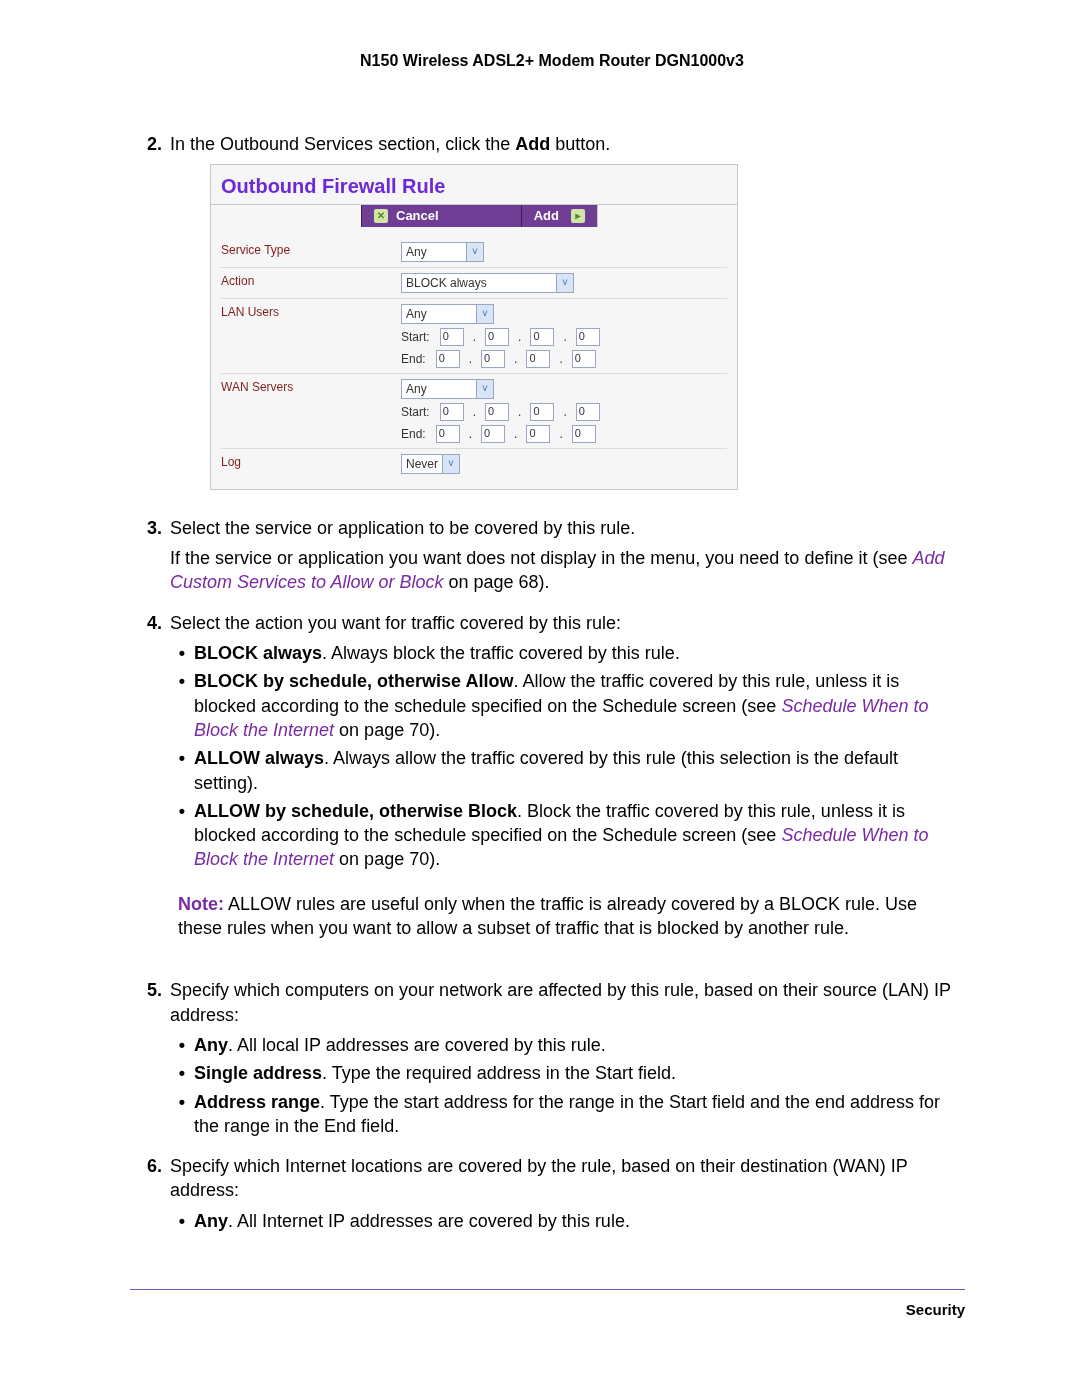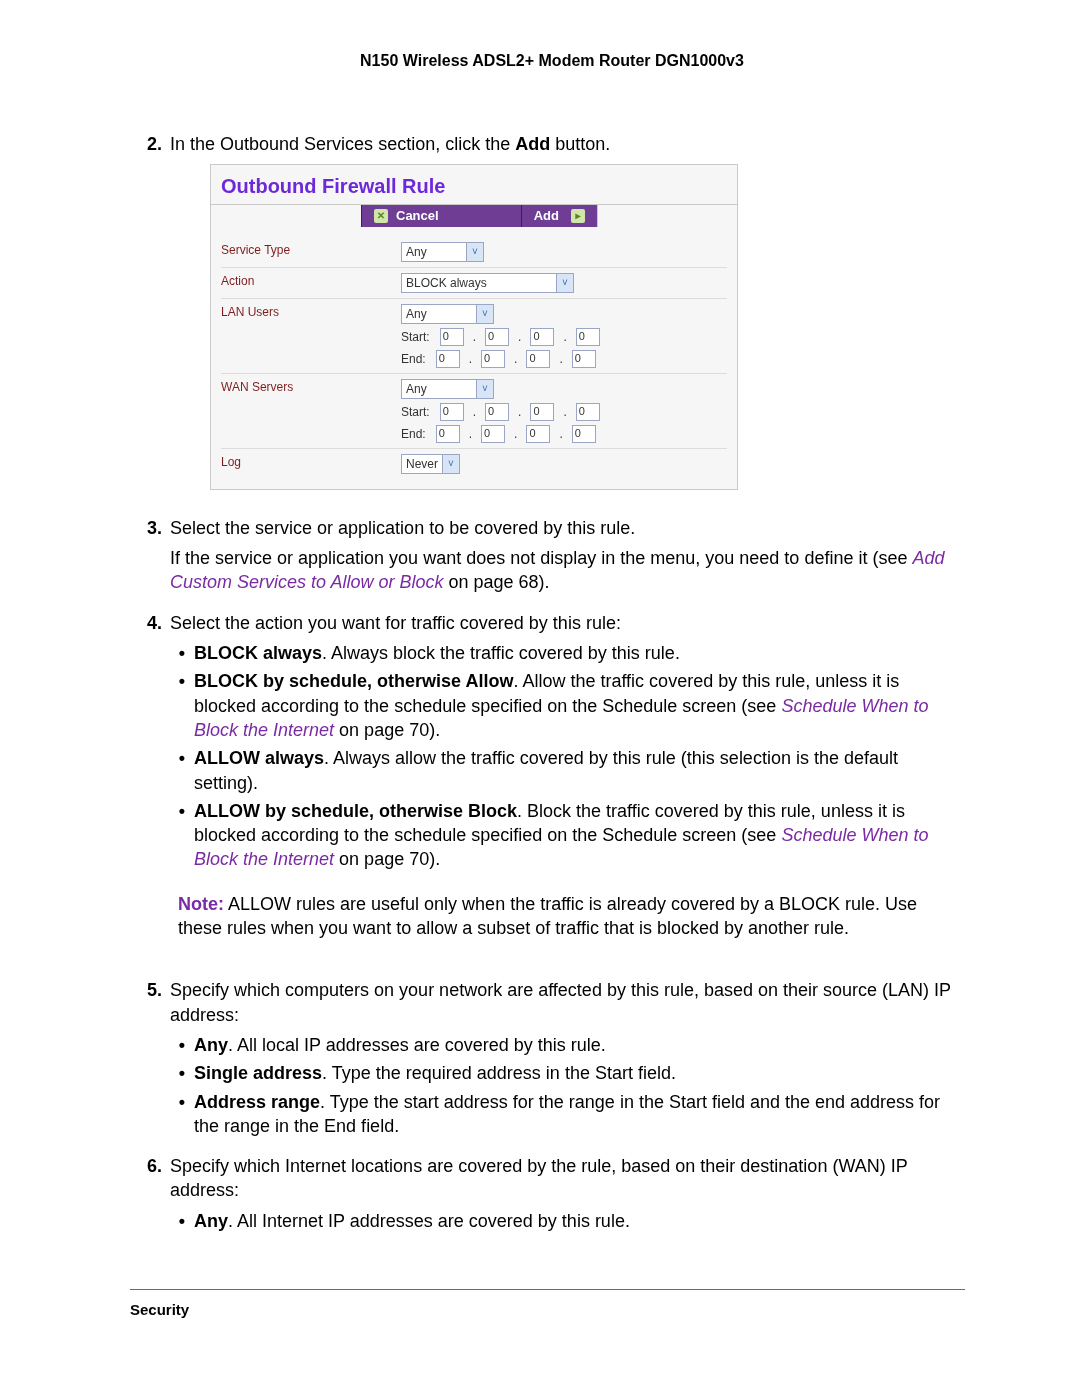--- a/index.html
+++ b/index.html
@@ -152,21 +152,21 @@
     background: #fff; border: 1px solid #9aa6c4;
     font-size: 11px; text-align: left; padding: 0 2px;
     display: inline-flex; align-items: center;
   }
   .dot { padding: 0 1px; }
 
   
   .page-footer {
     margin-top: 50px;
     border-top: 1px solid #8a4fb3;
-    text-align: left;
+    text-align: right;
     padding-top: 10px;
     font-size: 15px;
   }
   .page-footer .sec { font-weight: bold; color: #000; }
   .page-footer .pg { font-weight: bold; color: #7a2aa3; margin-top: 4px; }
 </style>
 </head>
 <body>
 
 <div class="page">

